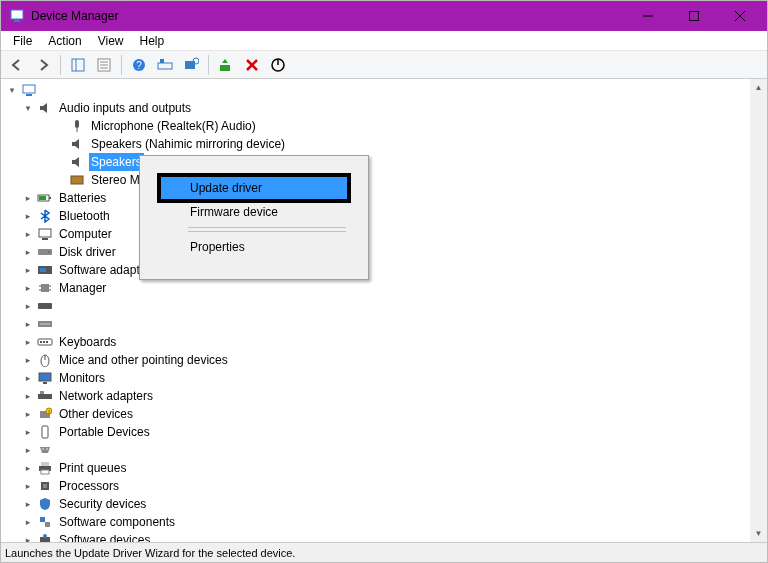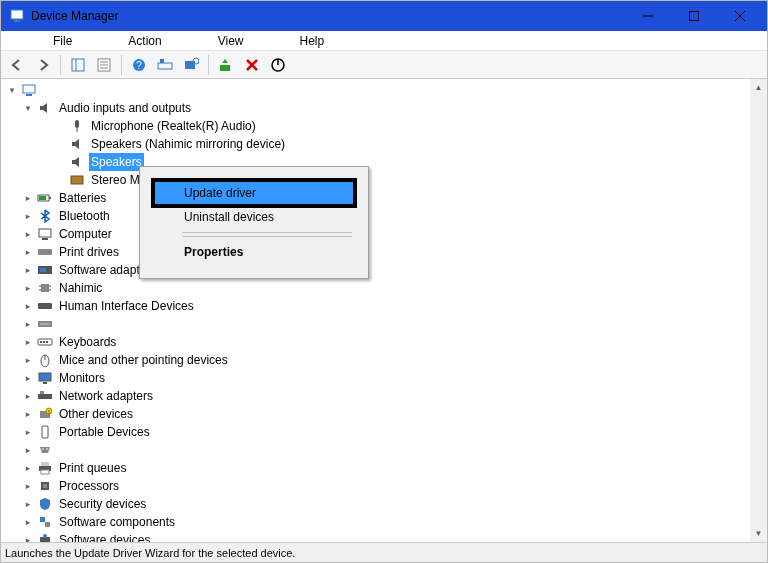--- a/index.html
+++ b/index.html
@@ -13,40 +13,40 @@
     height: 563px;
     overflow: hidden;
     border: 1px solid #bbb;
     position: relative;
   }
   .titlebar {
     height: 30px;
     display: flex;
     align-items: center;
     padding: 0 4px 0 8px;
-    background: #1d4ed8;
+    background: #a21caf;
   }
   .titlebar .icon { width: 16px; height: 16px; margin-right: 6px; }
   .titlebar .title { flex: 1; font-size: 12px; }
   .winbtns { display: flex; }
   .winbtn {
     width: 46px; height: 30px;
     display: flex; align-items: center; justify-content: center;
     font-family: "Segoe UI Symbol", sans-serif;
     font-size: 10px;
   }
   .menubar {
     height: 20px;
     display: flex;
     align-items: center;
     padding: 0 4px;
     background: #fff;
     border-bottom: 1px solid #e5e5e5;
   }
-  .menu-item { padding: 2px 8px; margin-left: 40px; }
+  .menu-item { padding: 2px 8px; }
   .toolbar {
     height: 28px;
     display: flex;
     align-items: center;
     padding: 2px 4px;
     gap: 2px;
     background: #f5f6f7;
     border-bottom: 1px solid #ccc;
   }
   .tbtn {
@@ -89,36 +89,36 @@
     display:inline-flex;align-items:center;justify-content:center;
   }
   .node.selected .label {
     background: #3399ff; color: #fff;
     padding: 0 2px;
   }
   .node .label { padding: 0 2px; }
   
   .ctxmenu {
     position: absolute;
-    left: 138px; top: 87px;
+    left: 138px; top: 76px;
     width: 230px;
     background: #f0f0f0;
     border: 1px solid #a0a0a0;
     box-shadow: 2px 2px 3px rgba(0,0,0,.3);
     z-index: 50;
-    padding: 14px;
+    padding: 20px;
     font-size: 12px;
   }
   .ctx-item {
     padding: 4px 20px 4px 30px;
     line-height: 16px;
   }
   .ctx-item.highlight { background: #3399ff; color: #000; }
   .ctx-sep { height: 1px; background: #c0c0c0; margin: 3px 2px 3px 28px; }
-  .ctx-bold { font-weight: 700; }
+  .ctx-bold { font-weight: 400; }
   .statusbar {
     height: 20px;
     border-top: 1px solid #ccc;
     display: flex; align-items:center;
     padding: 0 4px;
     font-size: 11px;
     background: #f0f0f0;
   }
   
   svg { display:block; }
@@ -318,21 +318,21 @@
         <span class="label">Computer</span>
       </div>
     <div class="node" style="padding-left:16px">
         <span class="expander">▸</span>
         <span class="nicon">
           <svg width="16" height="12">
             <rect x="1" y="3" width="14" height="6" rx="1" fill="#888"></rect>
             <circle cx="12" cy="6" r="1" fill="#2a9e2a"></circle>
           </svg>
         </span>
-        <span class="label">Print drives</span>
+        <span class="label">Disk driver</span>
       </div>
     <div class="node" style="padding-left:16px">
         <span class="expander">▸</span>
         <span class="nicon">
           <svg width="16" height="12">
             <rect x="1" y="2" width="14" height="8" fill="#555"></rect>
             <rect x="3" y="4" width="6" height="4" fill="#3a7bc8"></rect>
           </svg>
         </span>
         <span class="label">Software adapte</span>
@@ -341,30 +341,29 @@
         <span class="expander">▸</span>
         <span class="nicon">
           <svg width="14" height="14">
             <rect x="3" y="3" width="8" height="8" fill="#888"></rect>
             <line x1="1" y1="5" x2="3" y2="5" stroke="#555"></line>
             <line x1="1" y1="9" x2="3" y2="9" stroke="#555"></line>
             <line x1="11" y1="5" x2="13" y2="5" stroke="#555"></line>
             <line x1="11" y1="9" x2="13" y2="9" stroke="#555"></line>
           </svg>
         </span>
-        <span class="label">Nahimic</span>
+        <span class="label">Manager</span>
       </div>
     <div class="node" style="padding-left:16px">
         <span class="expander">▸</span>
         <span class="nicon">
           <svg width="16" height="12">
             <rect x="1" y="3" width="14" height="6" rx="1" fill="#555"></rect>
           </svg>
         </span>
-        <span class="label">Human Interface Devices</span>
       </div>
     <div class="node" style="padding-left:16px">
         <span class="expander">▸</span>
         <span class="nicon">
           <svg width="16" height="12">
             <rect x="1" y="3" width="14" height="6" fill="#888"></rect>
             <line x1="3" y1="6" x2="13" y2="6" stroke="#ccc"></line>
           </svg>
         </span>
       </div>
@@ -490,21 +489,21 @@
         </span>
         <span class="label">Software devices</span>
       </div>
   </div>
 
   <div class="ctxmenu">
     <div class="ctx-item highlight" style="outline:4px solid #000; outline-offset:-1px;">
       <span>Update driver</span>
     </div>
     <div class="ctx-item">
-      <span>Uninstall devices</span>
+      <span>Firmware device</span>
     </div>
     <div class="ctx-sep"></div>
     <div class="ctx-sep"></div>
     <div class="ctx-item ctx-bold">
       <span>Properties</span>
     </div>
   </div>
 
   <div class="scroll">
     <div class="scroll-arrow">▲</div>

